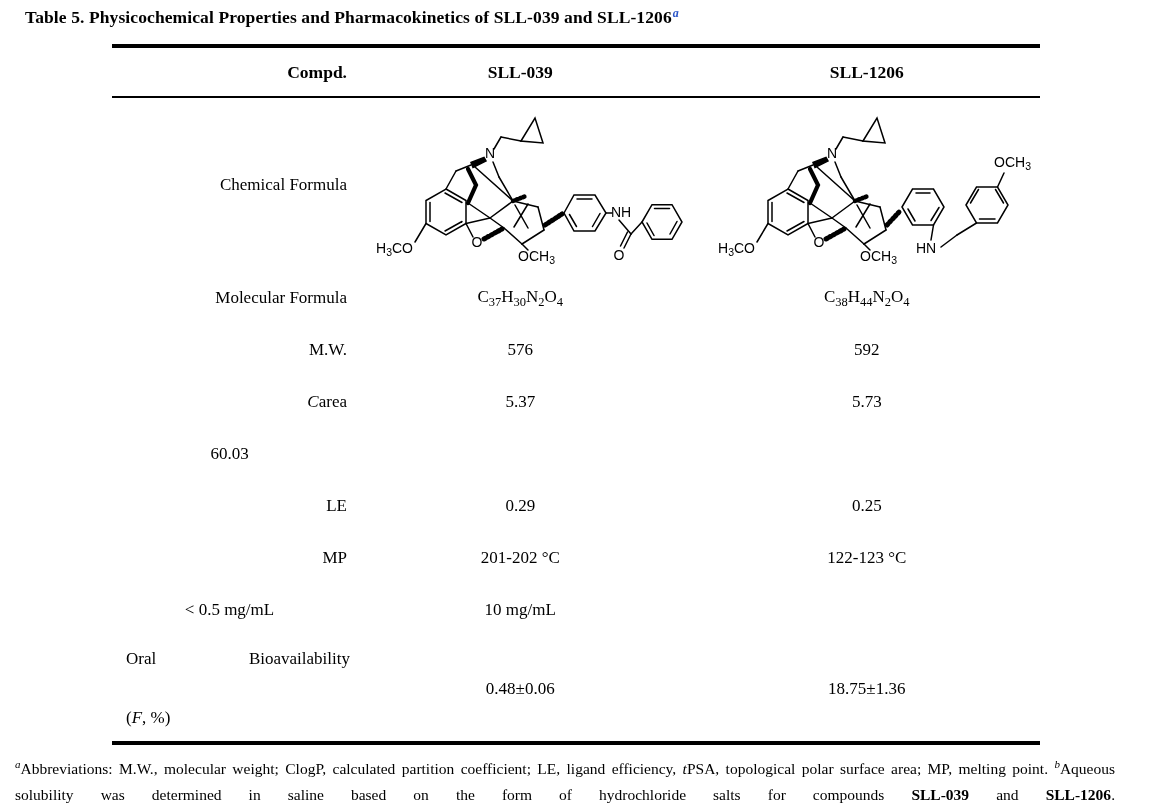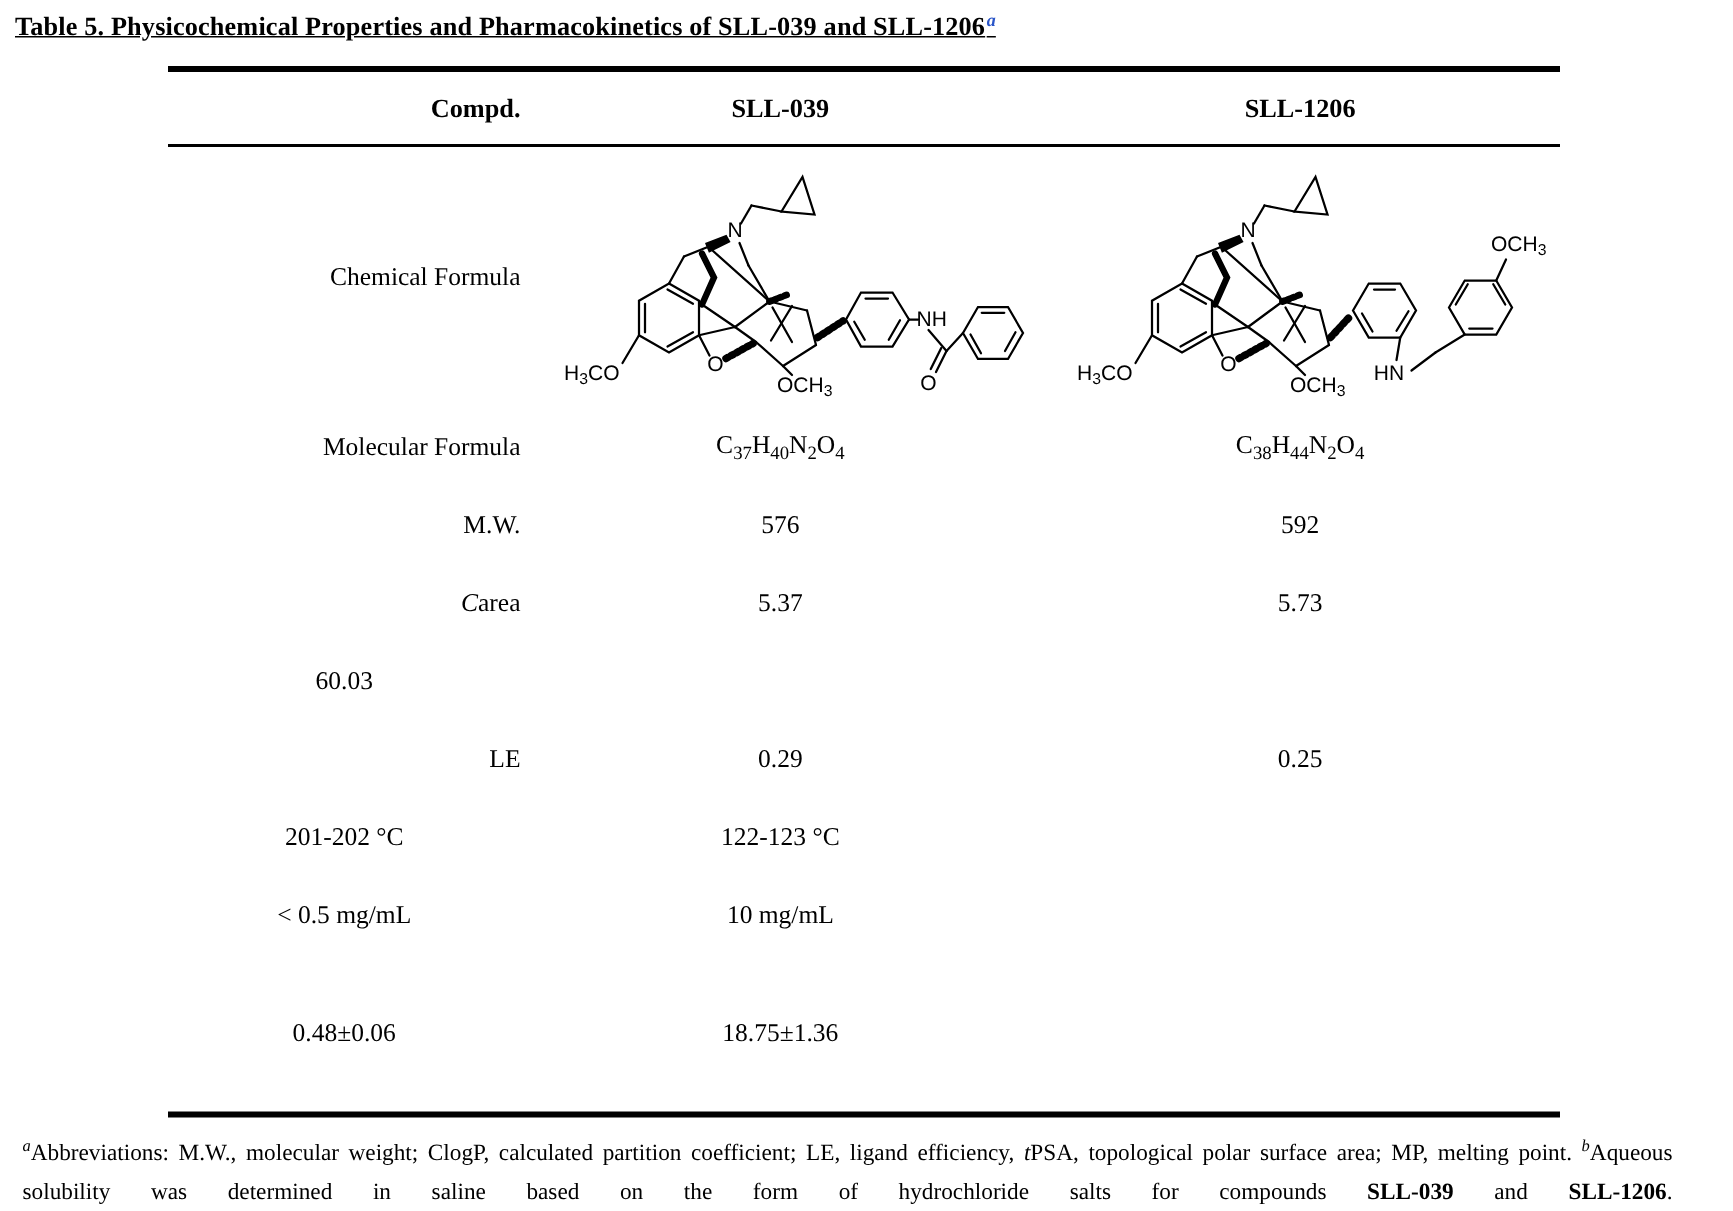--- a/index.html
+++ b/index.html
@@ -2,22 +2,22 @@
 <html><head>
 <meta charset="utf-8">
 <style>
   html,body{margin:0;padding:0;}
   body{
     width:1155px;height:807px;background:#ffffff;color:#000;
     font-family:"Liberation Serif","DejaVu Serif",serif;
     position:relative;overflow:hidden;
   }
   .title{
-    position:absolute;left:10px;top:6px;
-    font-size:17.5px;font-weight:bold;letter-spacing:.1px;text-decoration:underline;
+    position:absolute;left:25px;top:6px;
+    font-size:17.5px;font-weight:bold;letter-spacing:.1px;
   }
   .title-sup{
     color:#2a55c8;font-style:italic;font-size:12px;
     vertical-align:6px;margin-left:1px;
   }
   .table{position:absolute;left:112px;top:44px;width:928px;}
   .rule-thick{height:4px;background:#000;}
   .rule-thin{height:2px;background:#000;}
   .trow{display:grid;grid-template-columns:235px 1fr 1fr;align-items:center;}
   .hdr{height:48px;font-weight:bold;font-size:17.5px;}
@@ -182,21 +182,21 @@
         <text x="130" y="146" text-anchor="middle">O</text>
         <text x="171" y="160"><tspan>OCH</tspan><tspan dy="3" font-size="10.5">3</tspan></text>
         <text x="237" y="152" text-anchor="middle">HN</text>
         <text x="305" y="66"><tspan>OCH</tspan><tspan dy="3" font-size="10.5">3</tspan></text>
       </svg>
     </div>
   </div>
 
   <div class="trow r52">
     <div class="cell-label">Molecular Formula</div>
-    <div class="val"><span>C</span><span class="sub">37</span><span>H</span><span class="sub">40</span><span>N</span><span class="sub">2</span><span>O</span><span class="sub">4</span></div>
+    <div class="val"><span>C</span><span class="sub">37</span><span>H</span><span class="sub">30</span><span>N</span><span class="sub">2</span><span>O</span><span class="sub">4</span></div>
     <div class="val"><span>C</span><span class="sub">38</span><span>H</span><span class="sub">44</span><span>N</span><span class="sub">2</span><span>O</span><span class="sub">4</span></div>
   </div>
 
   <div class="trow r52">
     <div class="cell-label">M.W.</div>
     <div class="val">576</div>
     <div class="val">592</div>
   </div>
 
   <div class="trow r52">
@@ -209,30 +209,38 @@
     <div class="val">60.03</div>
   </div>
 
   <div class="trow r52">
     <div class="cell-label">LE</div>
     <div class="val">0.29</div>
     <div class="val">0.25</div>
   </div>
 
   <div class="trow r52">
+    <div class="cell-label">MP</div>
     <div class="val">201-202 °C</div>
     <div class="val">122-123 °C</div>
   </div>
 
   <div class="trow r52">
     <div class="val">&lt; 0.5 mg/mL</div>
     <div class="val">10 mg/mL</div>
   </div>
 
   <div class="trow roral">
+    <div class="oral-label">
+      <div class="oral-line1">
+          <span>Oral</span>
+          <span>Bioavailability</span>
+        </div>
+      <div class="oral-line2"><span>(</span><span class="it">F</span><span>, %)</span></div>
+    </div>
     <div class="oral-val">0.48±0.06</div>
     <div class="oral-val">18.75±1.36</div>
   </div>
 
   <div class="rule-thick"></div>
 </div>
 
 <div class="footnote"><span class="fsup">a</span><span>Abbreviations: M.W., molecular weight; ClogP, calculated partition coefficient; LE, ligand efficiency, </span><span class="it">t</span><span>PSA, topological polar surface area; MP, melting point. </span><span class="fsup">b</span><span>Aqueous solubility was determined in saline based on the form of hydrochloride salts for compounds </span><span class="fb">SLL-039</span><span> and </span><span class="fb">SLL-1206</span><span>.</span></div>
 
 </body></html>

